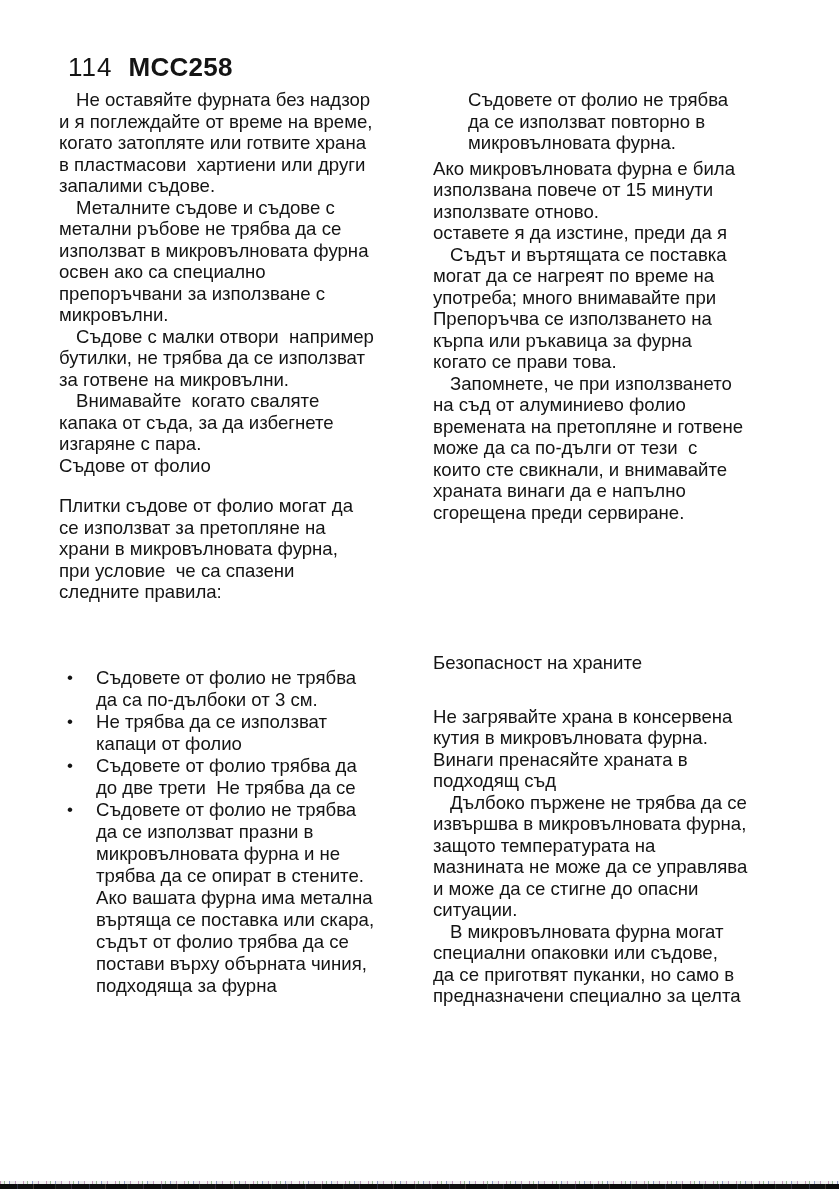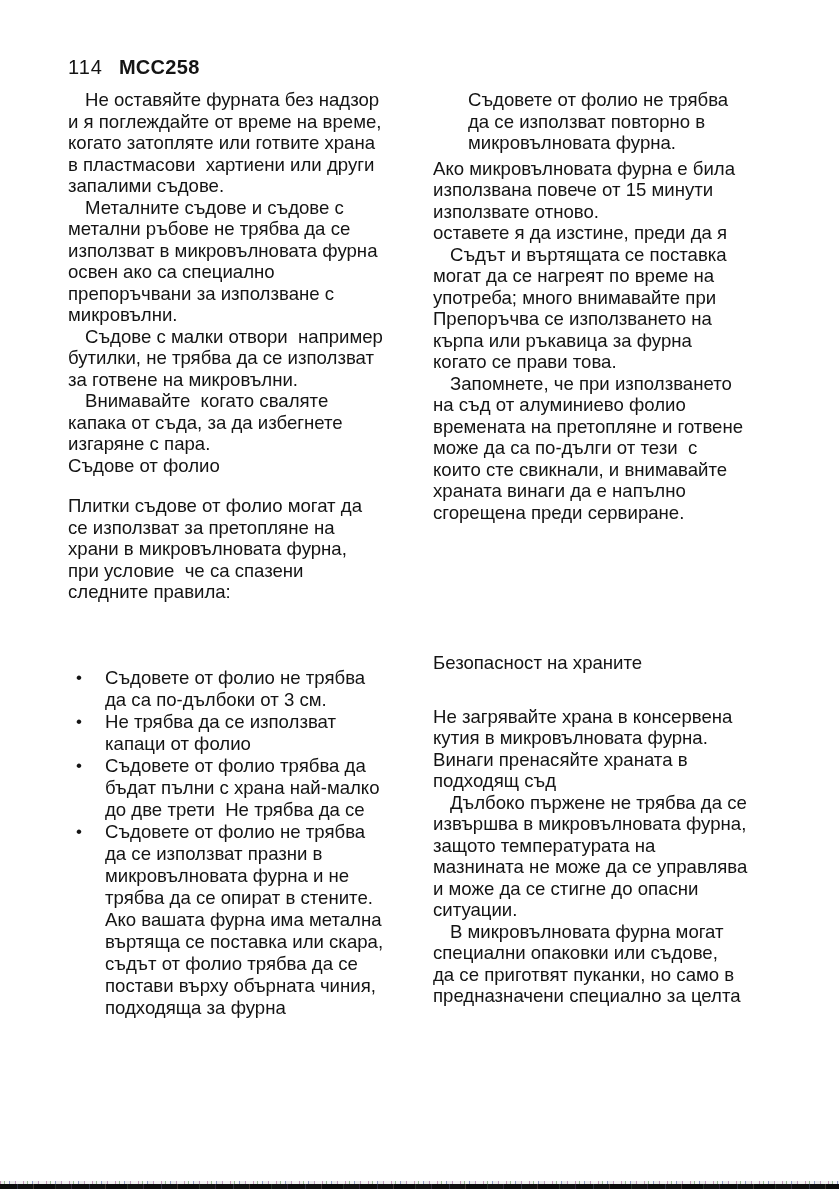--- a/index.html
+++ b/index.html
@@ -2,25 +2,25 @@
 <html><head>
 <meta charset="utf-8">
 <style>
   html,body{margin:0;padding:0;}
   body{
     width:839px;height:1191px;position:relative;background:#ffffff;
     font-family:"Liberation Sans",sans-serif;color:#141414;
     -webkit-font-smoothing:antialiased;overflow:hidden;
   }
   .page{position:absolute;inset:0;background:#fff;}
-  .header{position:absolute;left:68px;top:56px;font-size:20px;line-height:22px;white-space:pre;}
+  .header{position:absolute;left:68px;top:56px;font-size:26px;line-height:22px;white-space:pre;}
   .page-num{font-weight:400;letter-spacing:1px;}
   .model{font-weight:700;margin-left:16px;letter-spacing:.3px;}
   .col{position:absolute;top:89px;font-size:18.6px;line-height:21.5px;}
-  .col-left{left:68px;width:364px;}
+  .col-left{left:59px;width:364px;}
   .col-right{left:433px;width:392px;}
   .block{margin:0;}
   .line{white-space:pre;}
   .fl-indent{padding-left:17px;}
   .hang{margin-left:35px;}
   .bullet_list{line-height:22px;}
   .bullet-item{display:flex;align-items:flex-start;}
   .bullet-marker{flex:0 0 37px;box-sizing:border-box;padding-left:8px;font-size:17px;}
   .bullet-text{flex:1;}
   
@@ -88,21 +88,20 @@
           <span class="bullet-marker">•</span>
           <div class="bullet-text">
             <div class="line">Не трябва да се използват</div>
             <div class="line">капаци от фолио</div>
           </div>
         </div>
         <div class="bullet-item">
           <span class="bullet-marker">•</span>
           <div class="bullet-text">
             <div class="line">Съдовете от фолио трябва да</div>
-            <div class="line">бъдат пълни с храна най-малко</div>
             <div class="line">до две трети  Не трябва да се</div>
           </div>
         </div>
         <div class="bullet-item">
           <span class="bullet-marker">•</span>
           <div class="bullet-text">
             <div class="line">Съдовете от фолио не трябва</div>
             <div class="line">да се използват празни в</div>
             <div class="line">микровълновата фурна и не</div>
             <div class="line">трябва да се опират в стените.</div>

